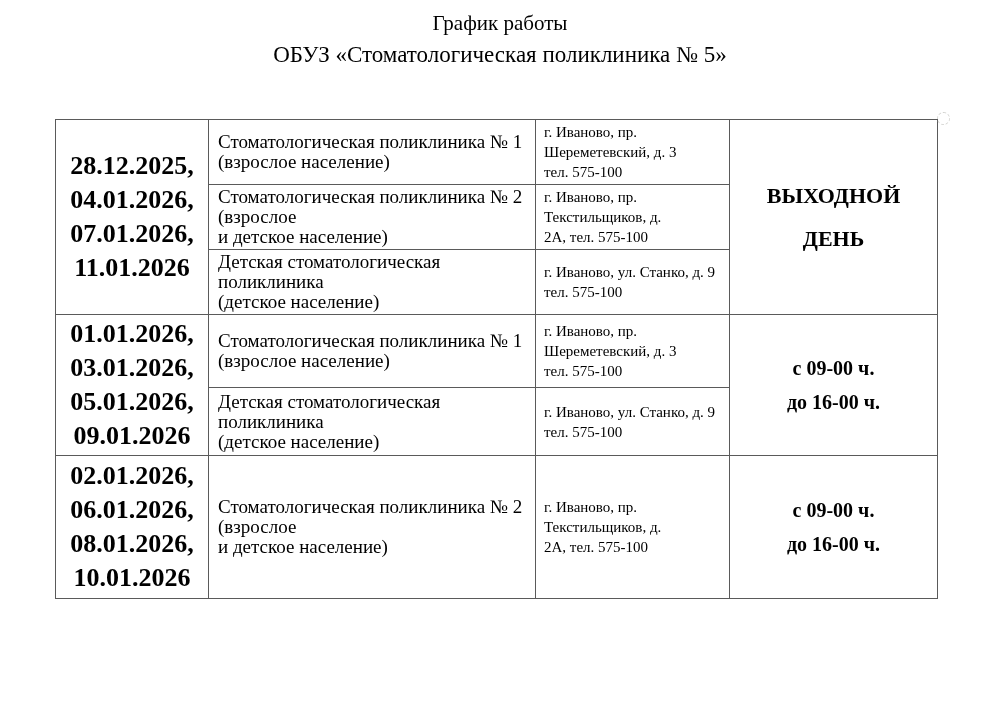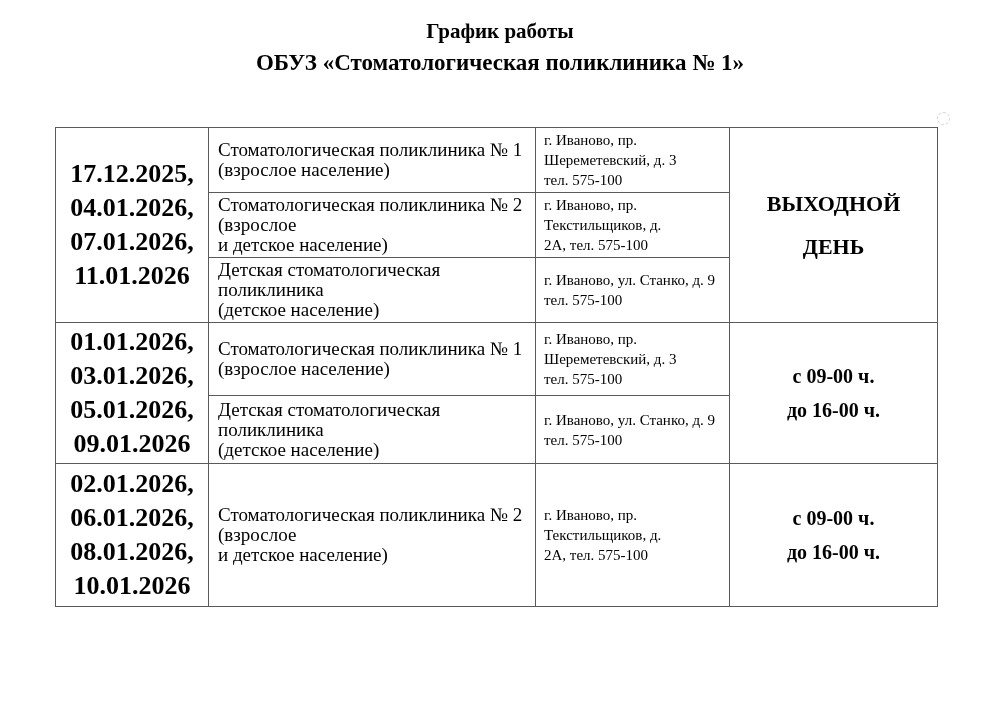--- a/index.html
+++ b/index.html
@@ -10,23 +10,23 @@
   .page {
     position: relative;
     width: 1000px;
     height: 707px;
     background: #ffffff;
     color: #000000;
     font-family: "Liberation Serif", "DejaVu Serif", serif;
     overflow: hidden;
   }
   .doc-title {
-    margin-top: 16px;
+    margin-top: 8px;
     text-align: center;
-    font-weight: bold;
+    font-weight: normal;
   }
   .doc-title .t1 {
     font-size: 21px;
     line-height: 30px;
   }
   .doc-title .t2 {
     font-size: 23px;
     line-height: 34px;
   }
   table.schedule {
@@ -100,36 +100,36 @@
     opacity: 0.8;
   }
 </style>
 </head>
 <body>
 
 <div class="page">
 
   <div class="doc-title">
     <div class="t1">График работы</div>
-    <div class="t2">ОБУЗ «Стоматологическая поликлиника № 1»</div>
+    <div class="t2">ОБУЗ «Стоматологическая поликлиника № 5»</div>
   </div>
 
   <span class="corner-marker"></span>
 
   <table class="schedule">
     <colgroup>
       <col style="width:153px">
       <col style="width:327px">
       <col style="width:194px">
       <col style="width:208px">
     </colgroup>
     <tbody>
 
       <tr>
-        <td class="dates-cell" rowspan="3">17.12.2025,
+        <td class="dates-cell" rowspan="3">28.12.2025,
 04.01.2026,
 07.01.2026,
 11.01.2026</td>
         <td class="clinic-cell" style="height:47px">Стоматологическая поликлиника № 1
 (взрослое население)</td>
         <td class="address-cell">г. Иваново, пр. Шереметевский, д. 3
 тел. 575-100</td>
         <td class="schedule-cell sched-xl" rowspan="3">ВЫХОДНОЙ
 ДЕНЬ</td>
       </tr>

